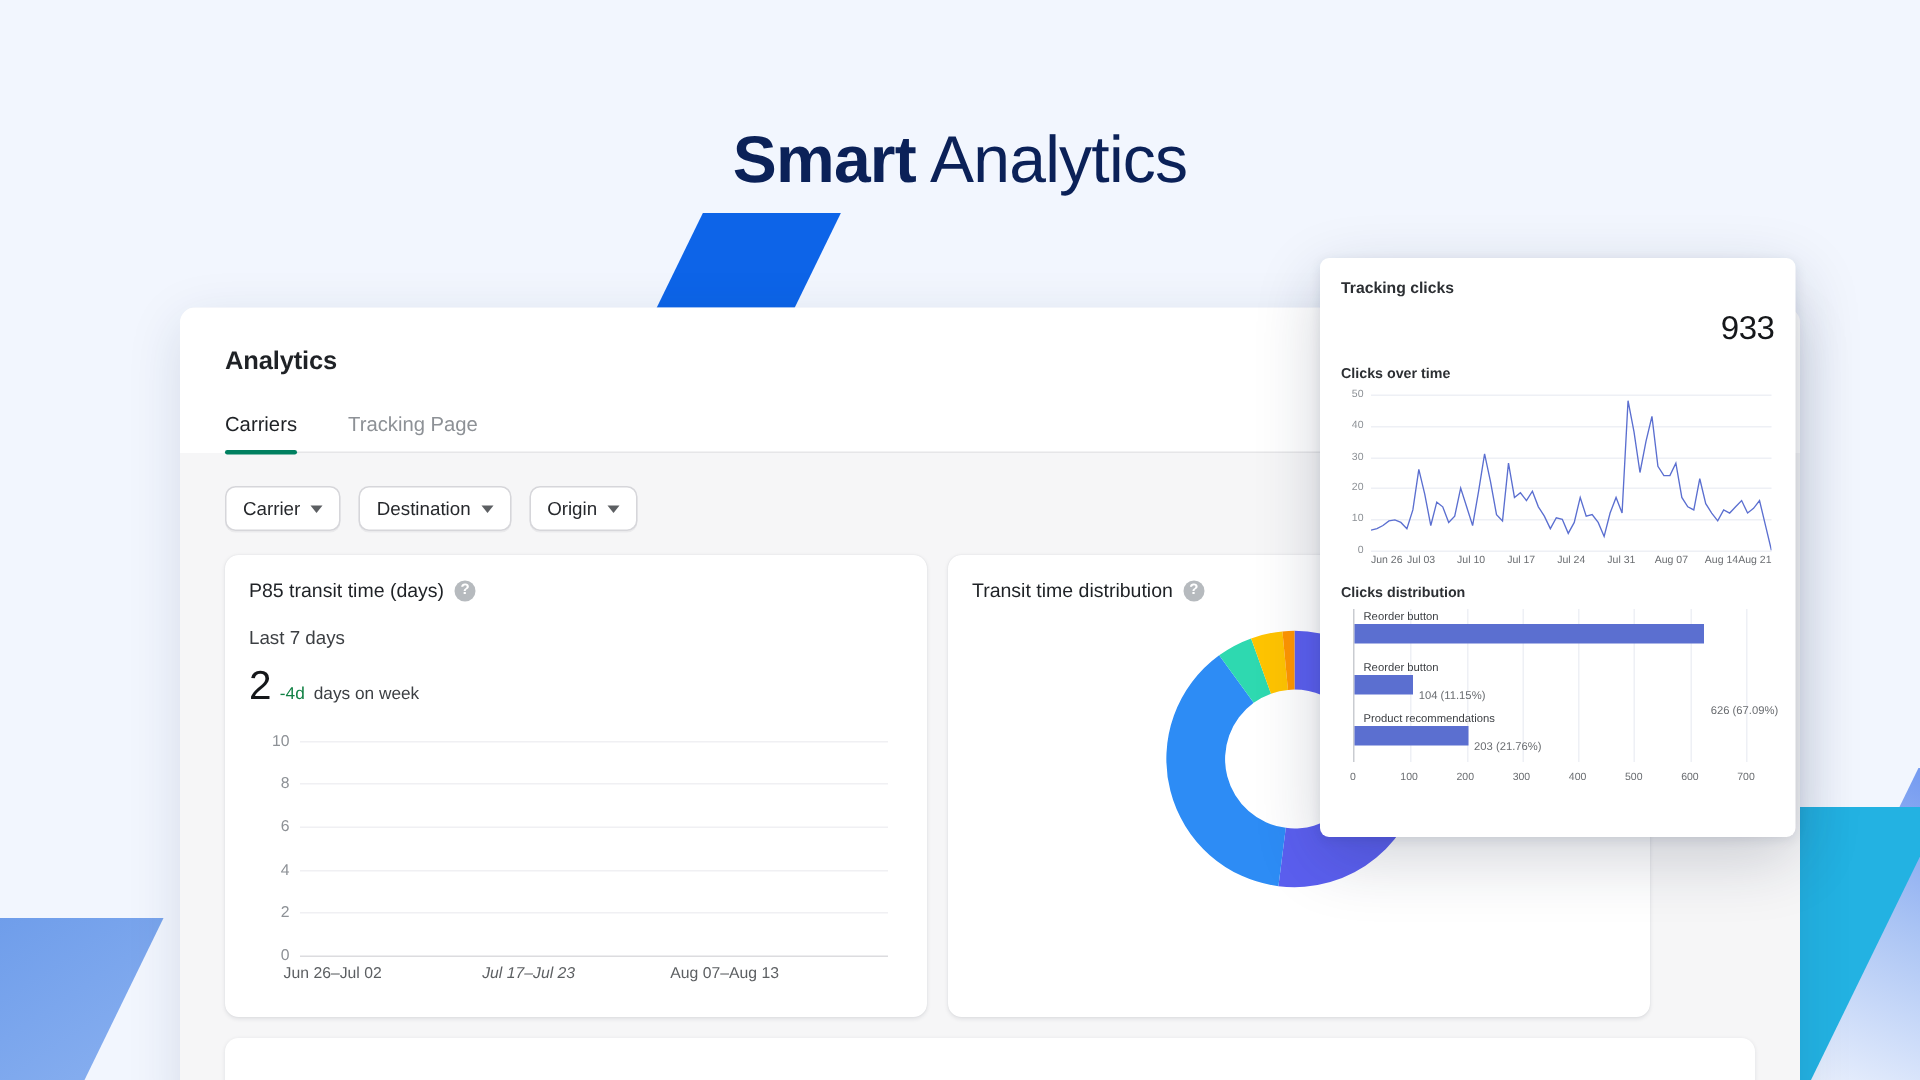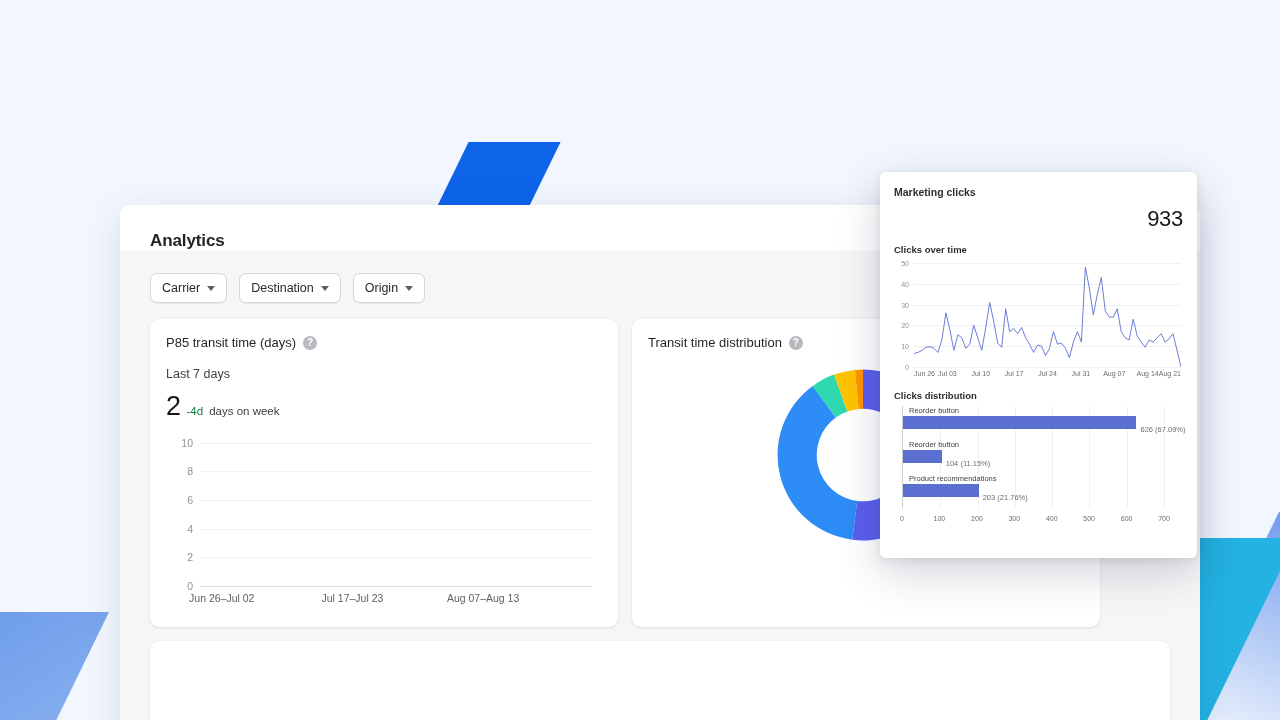--- a/index.html
+++ b/index.html
@@ -162,25 +162,32 @@
 </head>
 <body>
 
 <div class="stage">
 
   <div class="deco deco-top"></div>
   <div class="deco deco-bl"></div>
   <div class="deco deco-br-fade"></div>
   <div class="deco deco-br-cyan"></div>
 
+  <div class="page-title">
+    <span class="strong">Smart</span><span class="light"> Analytics</span>
+  </div>
 
   <div class="dashboard">
 
     <div class="dash-head">
       <div class="dash-title">Analytics</div>
+      <div class="tabs">
+        <div class="tab active">Carriers</div>
+        <div class="tab">Tracking Page</div>
+      </div>
     </div>
 
     <div class="filters">
       <div class="filter">
         <span>Carrier</span>
         <span class="caret"></span>
       </div>
       <div class="filter">
         <span>Destination</span>
         <span class="caret"></span>
@@ -249,21 +256,21 @@
                 <div class="bar-slot">
                   <div class="bar" style="height: 57.5472%; background: rgb(91, 95, 239);"></div>
                 </div>
                 <div class="bar-slot">
                   <div class="bar" style="height: 18.8679%; background: rgb(91, 95, 239);"></div>
                 </div>
               </div>
             </div>
           <div class="xlabels" id="bc-xlabels">
               <span class="xlab" style="left: 5.55556%;">Jun 26–Jul 02</span>
-              <span class="xlab" style="left: 38.8889%;">Jul 17–Jul 23</span>
+              <span class="xlab" style="left: 38.8889%; font-style: italic;">Jul 17–Jul 23</span>
               <span class="xlab" style="left: 72.2222%;">Aug 07–Aug 13</span>
             </div>
         </div>
       </div>
 
       <div class="card card-b">
         <div class="card-head">
           <span class="card-title">Transit time distribution</span>
           <span class="help">?</span>
         </div>
@@ -277,21 +284,21 @@
             </svg>
         </div>
 
       </div>
     </div>
 
     <div class="card-bottom"></div>
   </div>
 
   <div class="float-card">
-    <div class="fc-label">Marketing clicks</div>
+    <div class="fc-label">Tracking clicks</div>
     <div class="fc-value">933</div>
     <div class="fc-sub">Clicks over time</div>
 
     <div class="line-chart">
       <div class="lc-plot" id="lc-plot">
           <div class="lc-grid" style="top: 100%;">
             <span class="lc-ylab">0</span>
           </div>
           <div class="lc-grid" style="top: 80%;">
             <span class="lc-ylab">10</span>
@@ -332,21 +339,21 @@
           <div class="dist-v" style="left: 27.027%;"></div>
           <div class="dist-v" style="left: 40.5405%;"></div>
           <div class="dist-v" style="left: 54.0541%;"></div>
           <div class="dist-v" style="left: 67.5676%;"></div>
           <div class="dist-v" style="left: 81.0811%;"></div>
           <div class="dist-v" style="left: 94.5946%;"></div>
           <div class="dist-item" style="top: 0%;">
             <div class="dist-name">Reorder button</div>
             <div style="position: relative;">
               <div class="dist-bar" style="width: 84.5946%; background: rgb(91, 111, 208);"></div>
-              <span class="dist-val" style="left: 84.5946%;">626 (67.09%)</span>
+              <span class="dist-val" style="left: 84.5946%; margin-top: 44px;">626 (67.09%)</span>
             </div>
           </div>
           <div class="dist-item" style="top: 33.3%;">
             <div class="dist-name">Reorder button</div>
             <div style="position: relative;">
               <div class="dist-bar" style="width: 14.0541%; background: rgb(91, 111, 208);"></div>
               <span class="dist-val" style="left: 14.0541%;">104 (11.15%)</span>
             </div>
           </div>
           <div class="dist-item" style="top: 66.6%;">

